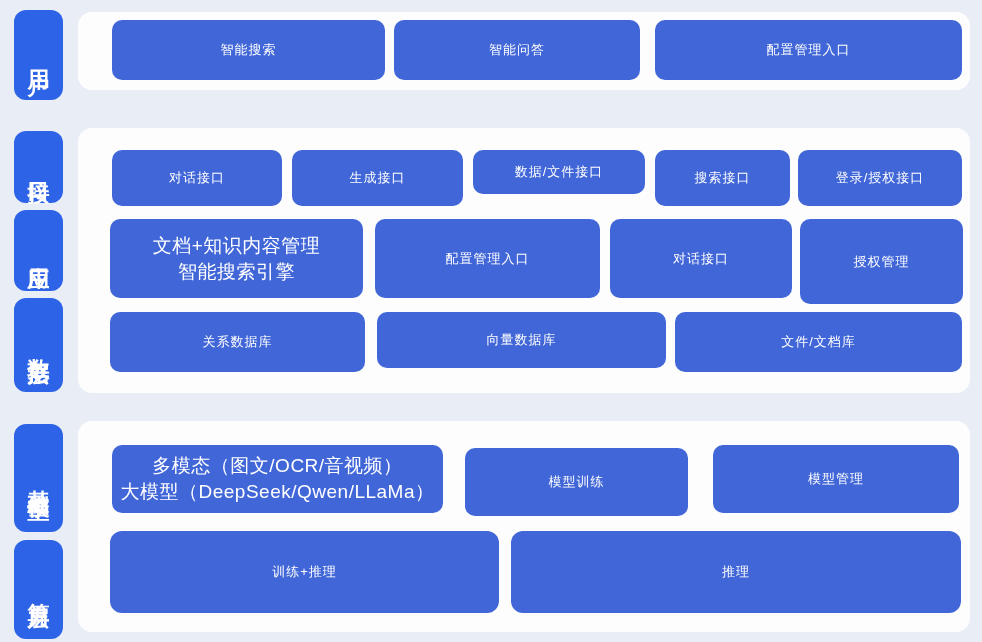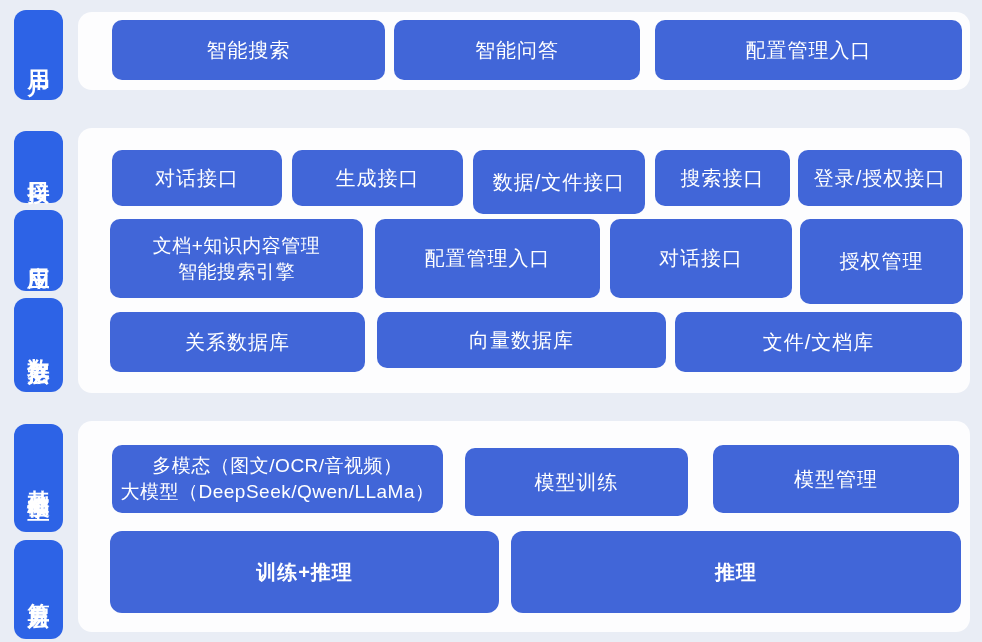--- a/index.html
+++ b/index.html
@@ -37,37 +37,36 @@
     writing-mode: vertical-rl;
     text-orientation: upright;
     letter-spacing: 3px;
     line-height: 1;
   }
   .box {
     position: absolute;
     background: #4166d8;
     border-radius: 10px;
     color: #ffffff;
-    font-size: 20px;
+    font-size: 13px;
     font-weight: 500;
     display: flex;
     align-items: center;
     justify-content: center;
     text-align: center;
     white-space: pre-line;
     line-height: 1.35;
     letter-spacing: 1px;
   }
   .box.small-text {
     font-size: 19px;
     letter-spacing: 0.5px;
   }
   .box.big {
     border-radius: 12px;
-    font-weight: bold;
   }
 </style>
 </head>
 <body>
 
 <div class="stage">
 
   <div class="panel" style="left:78px; top:12px; width:892px; height:78px"></div>
   <div class="panel" style="left:78px; top:128px; width:892px; height:265px"></div>
   <div class="panel" style="left:78px; top:421px; width:892px; height:211px"></div>
@@ -78,21 +77,21 @@
   <div class="tab" style="left:14px; top:298px; height:94px">数据层</div>
   <div class="tab" style="left:14px; top:424px; height:108px">基础模型</div>
   <div class="tab" style="left:14px; top:540px; height:99px">算力层</div>
 
   <div class="box" style="left:112px; top:20px; width:273px; height:60px">智能搜索</div>
   <div class="box" style="left:394px; top:20px; width:246px; height:60px">智能问答</div>
   <div class="box" style="left:655px; top:20px; width:307px; height:60px">配置管理入口</div>
 
   <div class="box" style="left:112px; top:150px; width:170px; height:56px">对话接口</div>
   <div class="box" style="left:292px; top:150px; width:171px; height:56px">生成接口</div>
-  <div class="box" style="left:473px; top:150px; width:172px; height:64px">数据/文件接口</div>
+  <div class="box" style="left:473px; top:150px; width:172px; height:44px">数据/文件接口</div>
   <div class="box" style="left:655px; top:150px; width:135px; height:56px">搜索接口</div>
   <div class="box" style="left:798px; top:150px; width:164px; height:56px">登录/授权接口</div>
 
   <div class="box small-text" style="left:110px; top:219px; width:253px; height:79px">文档+知识内容管理
 智能搜索引擎</div>
   <div class="box" style="left:375px; top:219px; width:225px; height:79px">配置管理入口</div>
   <div class="box" style="left:610px; top:219px; width:182px; height:79px">对话接口</div>
   <div class="box" style="left:800px; top:219px; width:163px; height:85px">授权管理</div>
 
   <div class="box" style="left:110px; top:312px; width:255px; height:60px">关系数据库</div>

